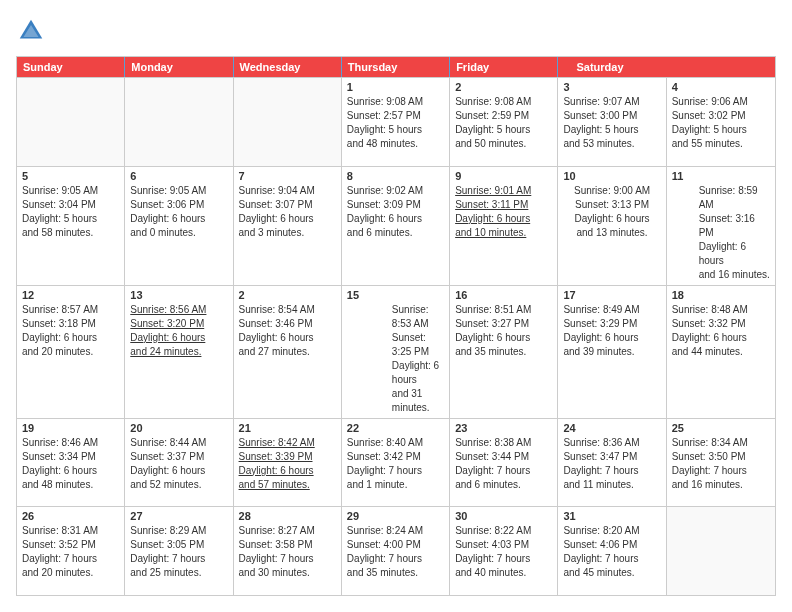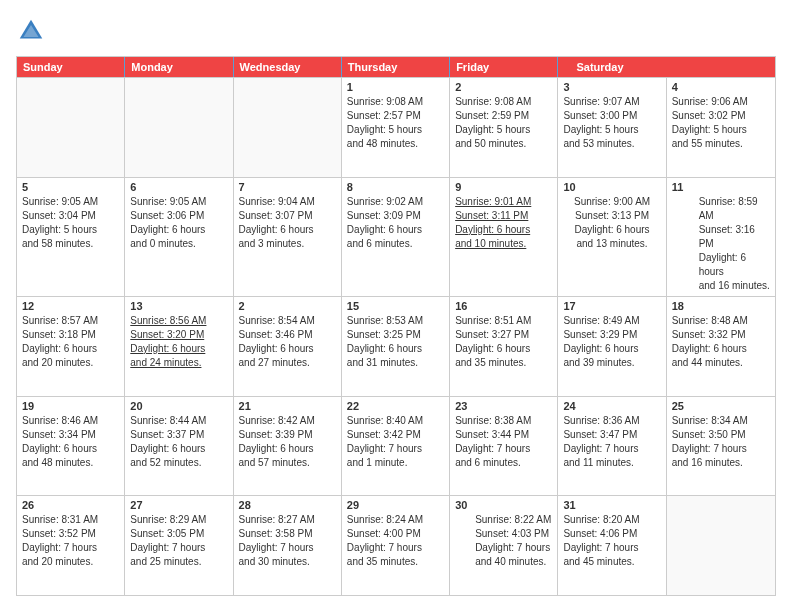--- a/index.html
+++ b/index.html
@@ -245,21 +245,21 @@
           </div>
           <div class="cal-cell">
             <span class="day-num">2</span>
             <div class="day-info" style="white-space: pre-line;">Sunrise: 8:54 AM
 Sunset: 3:46 PM
 Daylight: 6 hours
 and 27 minutes.</div>
           </div>
           <div class="cal-cell">
             <span class="day-num">15</span>
-            <div class="day-info" style="white-space: pre-line;">Sunrise: 8:53 AM
+            <div class="day-info" style="white-space: pre-line; margin-left: 45px;">Sunrise: 8:53 AM
 Sunset: 3:25 PM
 Daylight: 6 hours
 and 31 minutes.</div>
           </div>
           <div class="cal-cell">
             <span class="day-num">16</span>
             <div class="day-info" style="white-space: pre-line;">Sunrise: 8:51 AM
 Sunset: 3:27 PM
 Daylight: 6 hours
 and 35 minutes.</div>
@@ -289,21 +289,21 @@
           </div>
           <div class="cal-cell">
             <span class="day-num">20</span>
             <div class="day-info" style="white-space: pre-line;">Sunrise: 8:44 AM
 Sunset: 3:37 PM
 Daylight: 6 hours
 and 52 minutes.</div>
           </div>
           <div class="cal-cell">
             <span class="day-num">21</span>
-            <div class="day-info" style="white-space: pre-line;">Sunrise: 8:42 AM
+            <div class="day-info" style="white-space: pre-line; text-decoration: underline;">Sunrise: 8:42 AM
 Sunset: 3:39 PM
 Daylight: 6 hours
 and 57 minutes.</div>
           </div>
           <div class="cal-cell">
             <span class="day-num">22</span>
             <div class="day-info" style="white-space: pre-line;">Sunrise: 8:40 AM
 Sunset: 3:42 PM
 Daylight: 7 hours
 and 1 minute.</div>
@@ -354,21 +354,21 @@
           </div>
           <div class="cal-cell">
             <span class="day-num">29</span>
             <div class="day-info" style="white-space: pre-line;">Sunrise: 8:24 AM
 Sunset: 4:00 PM
 Daylight: 7 hours
 and 35 minutes.</div>
           </div>
           <div class="cal-cell">
             <span class="day-num">30</span>
-            <div class="day-info" style="white-space: pre-line; margin-left: 20px;">Sunrise: 8:22 AM
+            <div class="day-info" style="white-space: pre-line;">Sunrise: 8:22 AM
 Sunset: 4:03 PM
 Daylight: 7 hours
 and 40 minutes.</div>
           </div>
           <div class="cal-cell">
             <span class="day-num">31</span>
             <div class="day-info" style="white-space: pre-line;">Sunrise: 8:20 AM
 Sunset: 4:06 PM
 Daylight: 7 hours
 and 45 minutes.</div>

